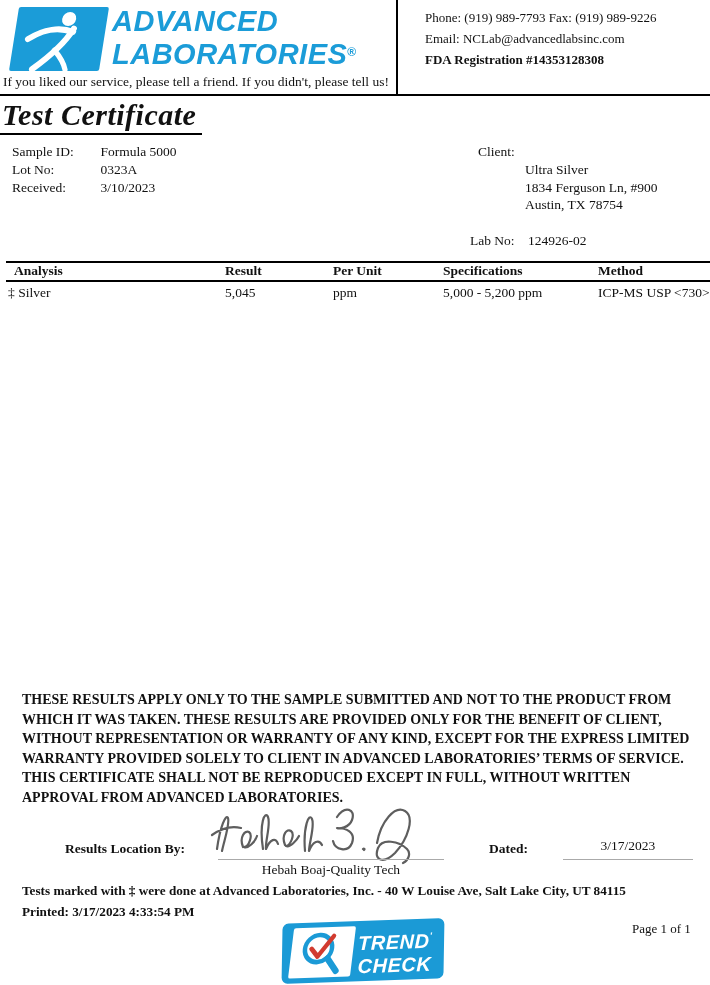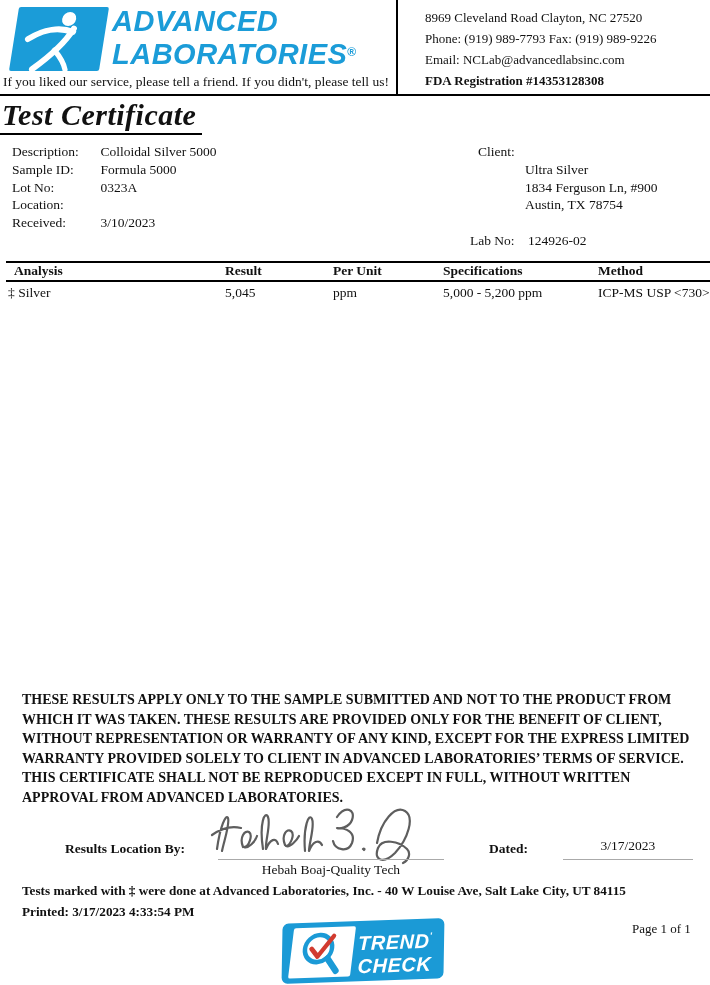--- a/index.html
+++ b/index.html
@@ -99,49 +99,40 @@
     </svg>
   </div>
   <div class="abs logo-text">
     <span>ADVANCED</span><br>
     <span>LABORATORIES</span><span class="logo-reg">®</span>
   </div>
 
   <div class="abs v-divider"></div>
 
   <div class="abs contact">
-    <div>8969 Cleveland Road Clayton, NC 27520</div>
     <div>Phone: (919) 989-7793 Fax: (919) 989-9226</div>
     <div>Email: NCLab@advancedlabsinc.com</div>
     <div class="fda">FDA Registration #14353128308</div>
   </div>
 
   <div class="abs tagline">If you liked our service, please tell a friend.  If you didn't, please tell us!</div>
   <div class="abs h-rule"></div>
 
   <div class="abs title-wrap">
     <span class="cert-title">Test Certificate</span>
   </div>
 
   <div class="abs info info-left">
     <div class="info-row">
-      <span class="lbl">Description:</span>
-      <span>Colloidal Silver 5000</span>
-    </div>
-    <div class="info-row">
       <span class="lbl">Sample ID:</span>
       <span>Formula 5000</span>
     </div>
     <div class="info-row">
       <span class="lbl">Lot No:</span>
       <span>0323A</span>
-    </div>
-    <div class="info-row">
-      <span class="lbl">Location:</span>
-      <span></span>
     </div>
     <div class="info-row">
       <span class="lbl">Received:</span>
       <span>3/10/2023</span>
     </div>
   </div>
 
   <div class="abs info client-block">
     <span>Client:</span>
     <div class="client-lines">

